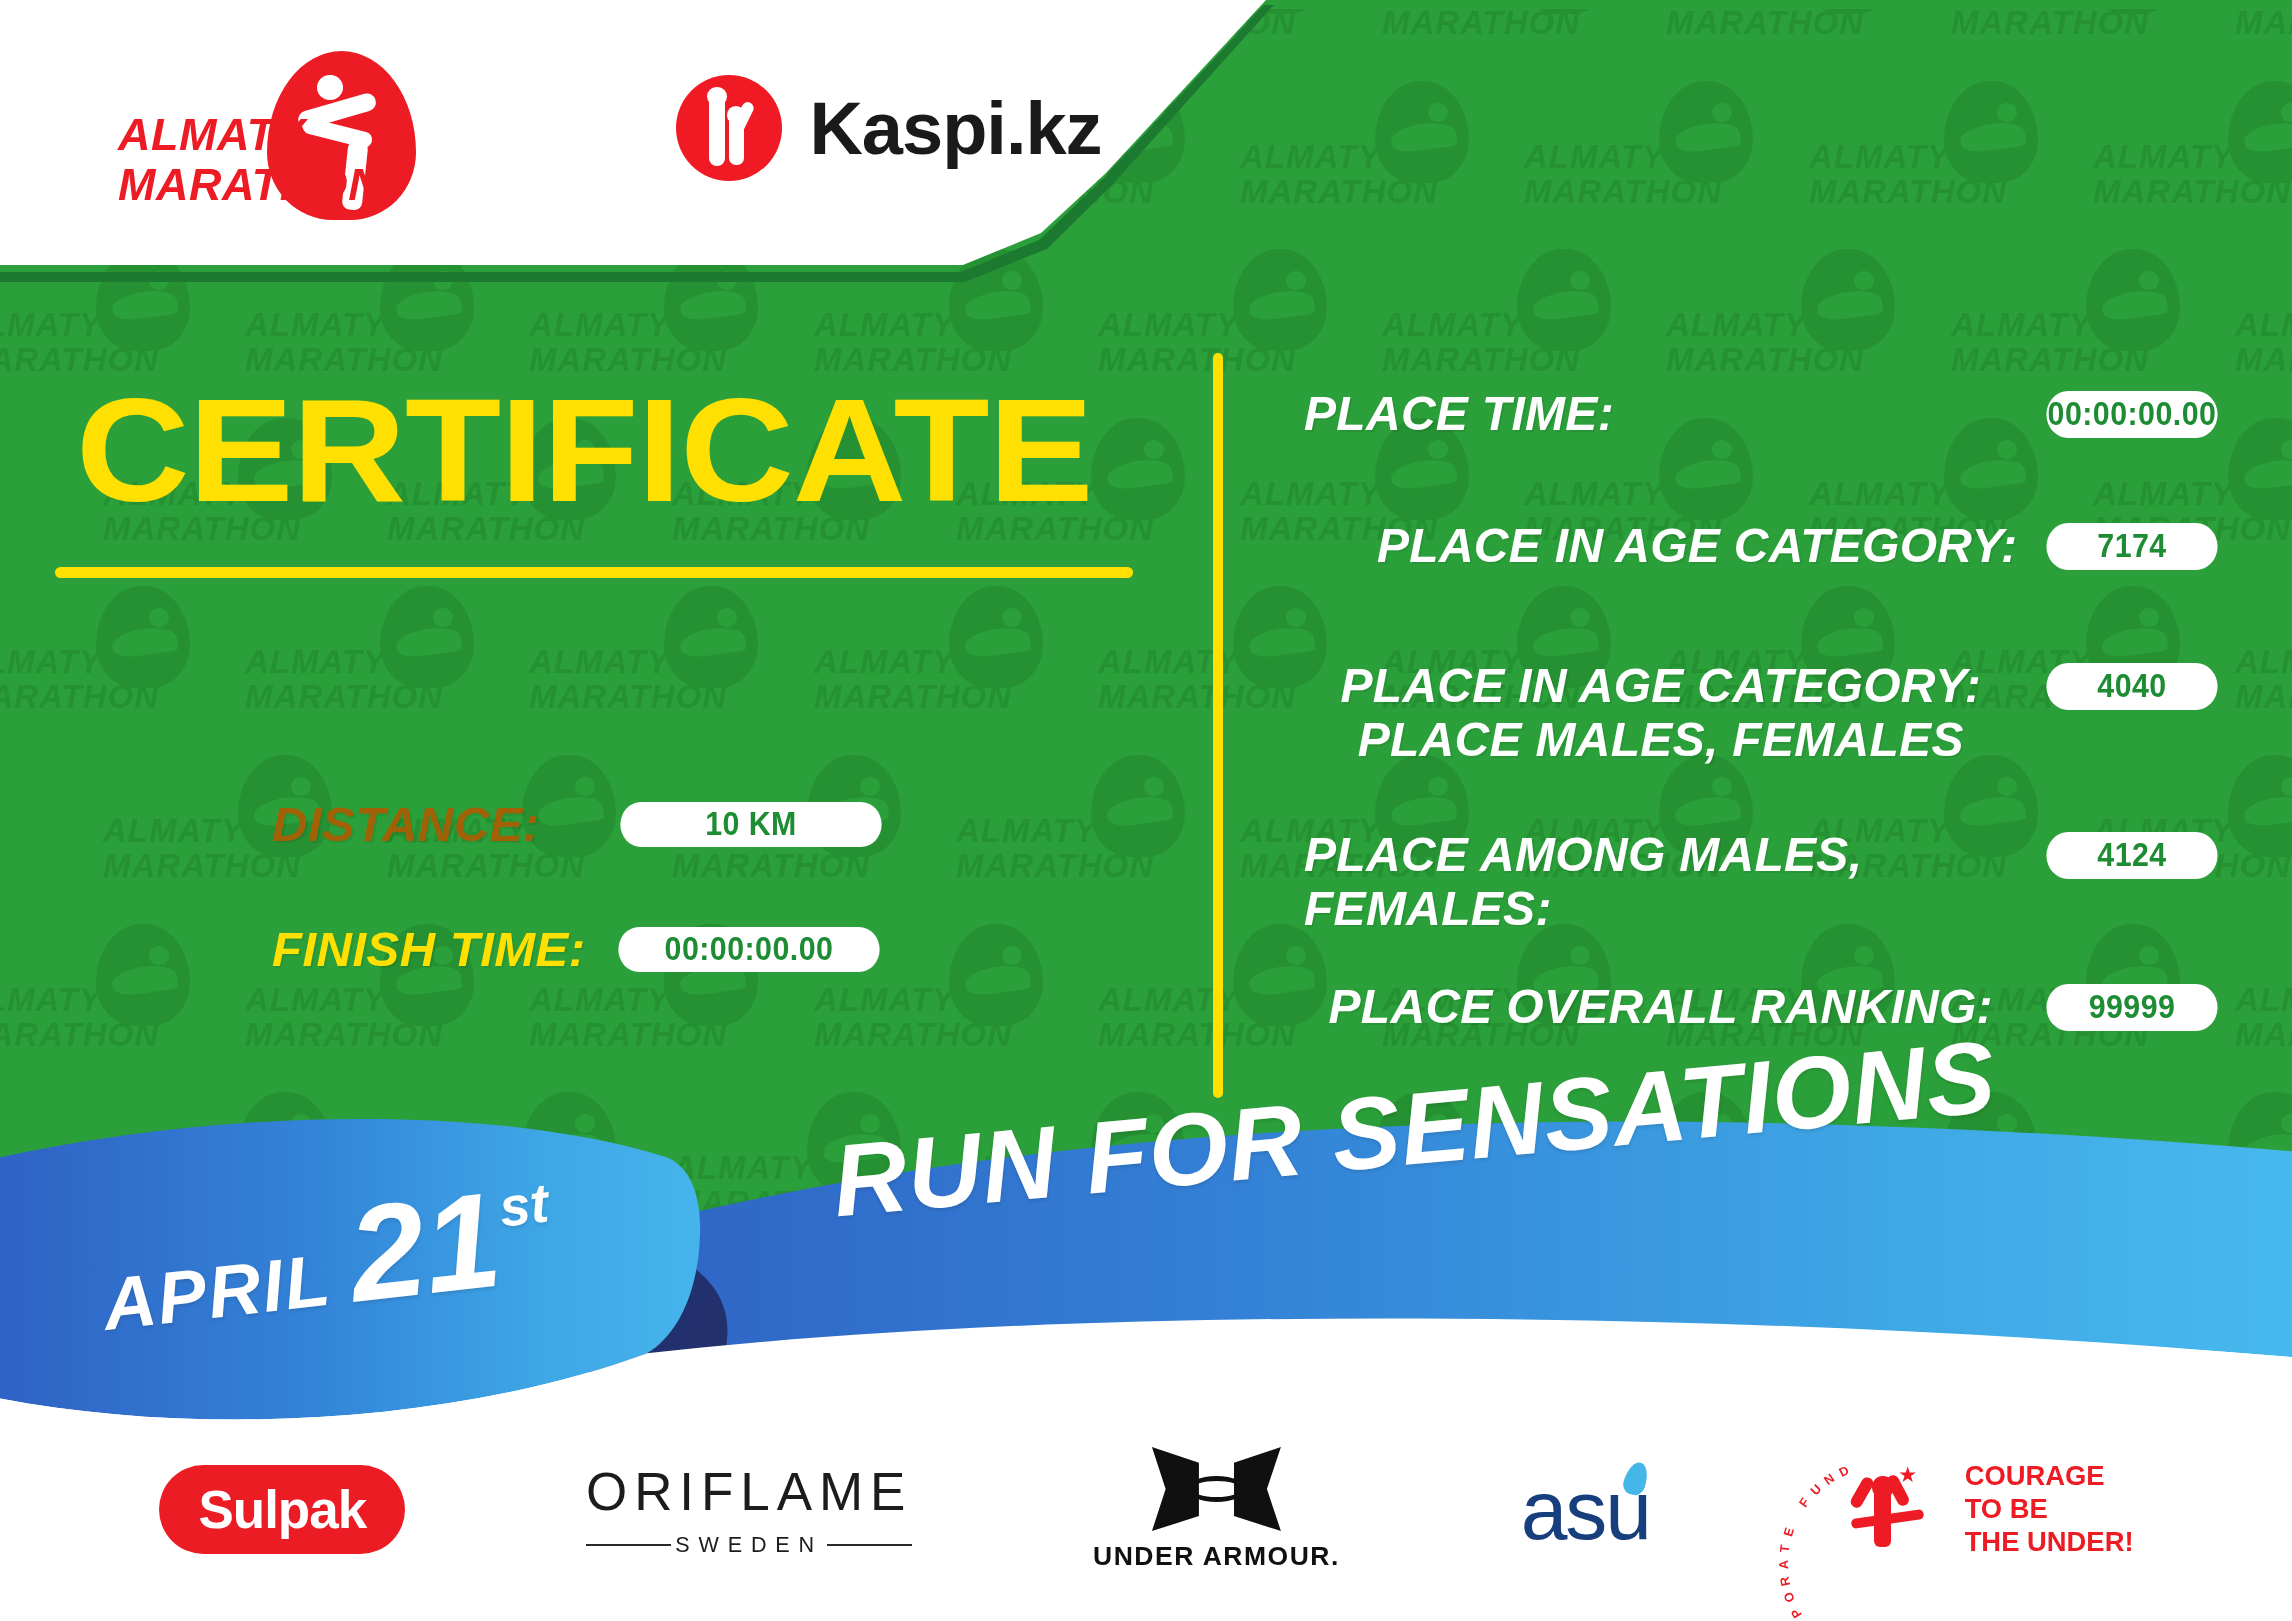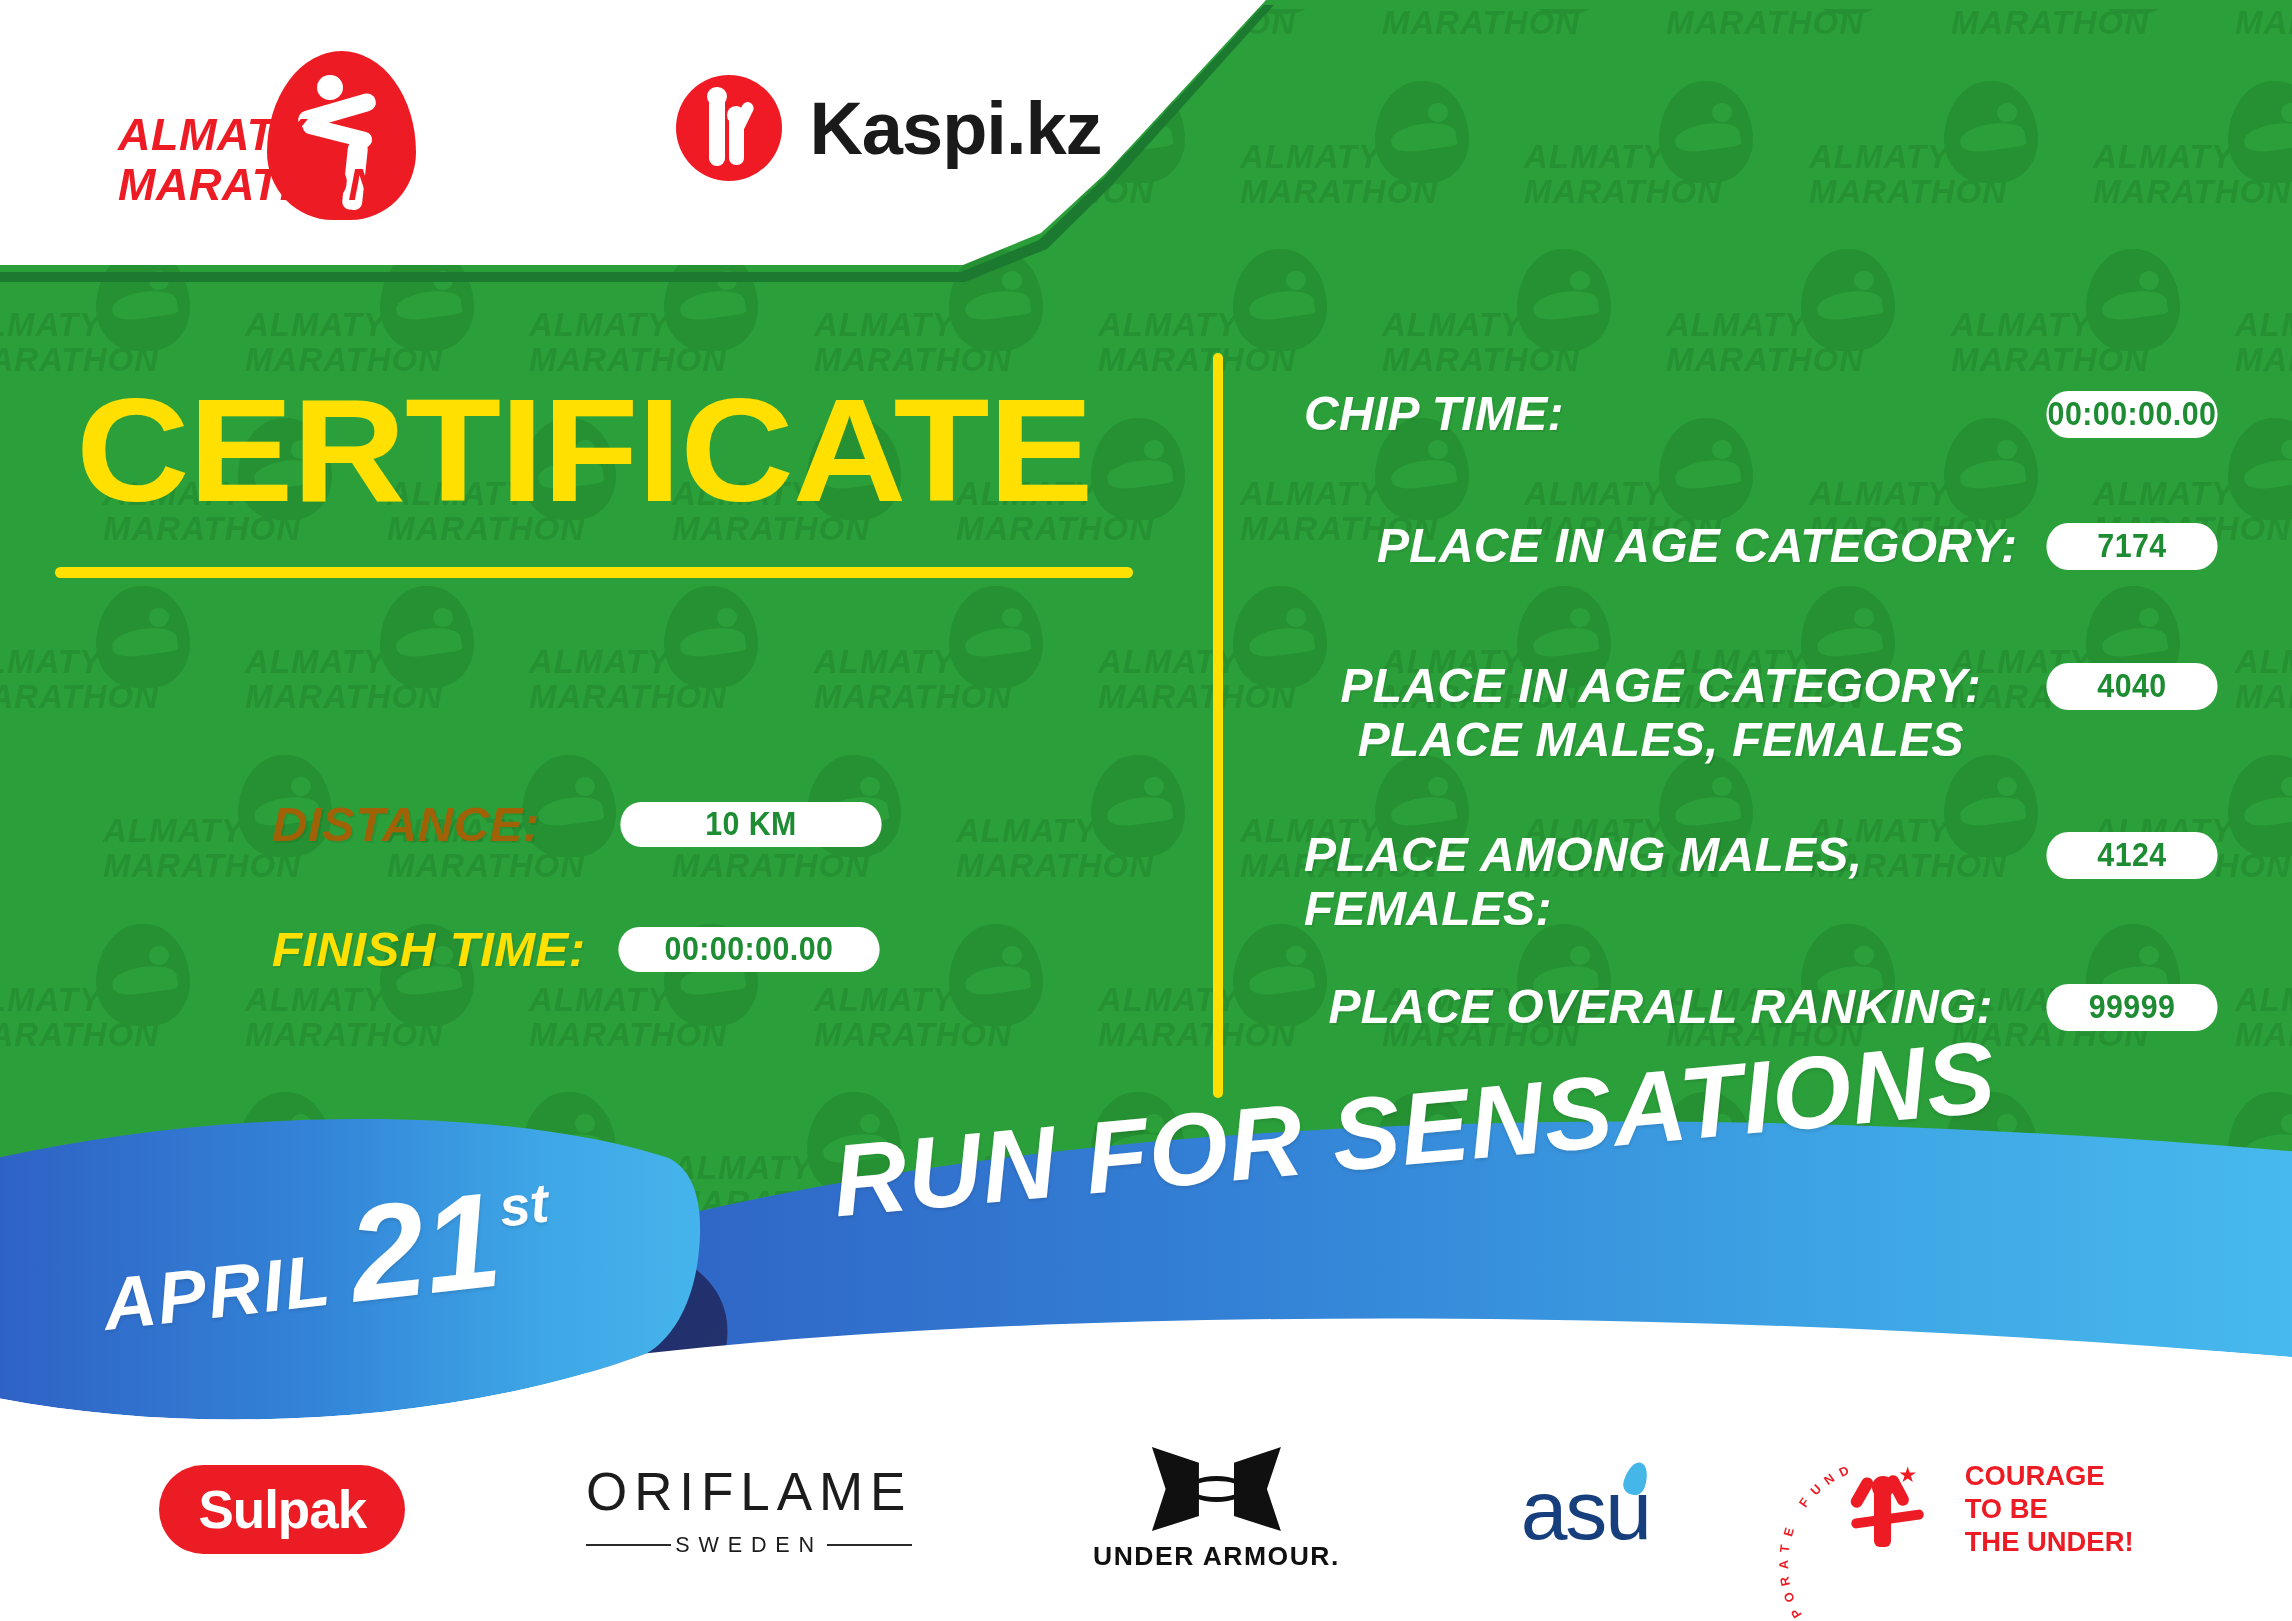--- a/index.html
+++ b/index.html
@@ -777,21 +777,21 @@
   </div>
 
   <div class="lrow" id="row-finish">
     <div class="lab lab-yellow">FINISH TIME:</div>
     <div class="val-pill">00:00:00.00</div>
   </div>
 
   <div class="vrule"></div>
 
   <div class="rrow" id="rrow-0">
-    <div class="rlab">CHIP TIME:</div>
+    <div class="rlab">PLACE TIME:</div>
     <div class="rpill">00:00:00.00</div>
   </div>
 
   <div class="rrow" id="rrow-1">
     <div class="rlab" style="text-align:right">PLACE IN AGE CATEGORY:</div>
     <div class="rpill">7174</div>
   </div>
 
   <div class="rrow" id="rrow-2">
     <div class="rlab center">

